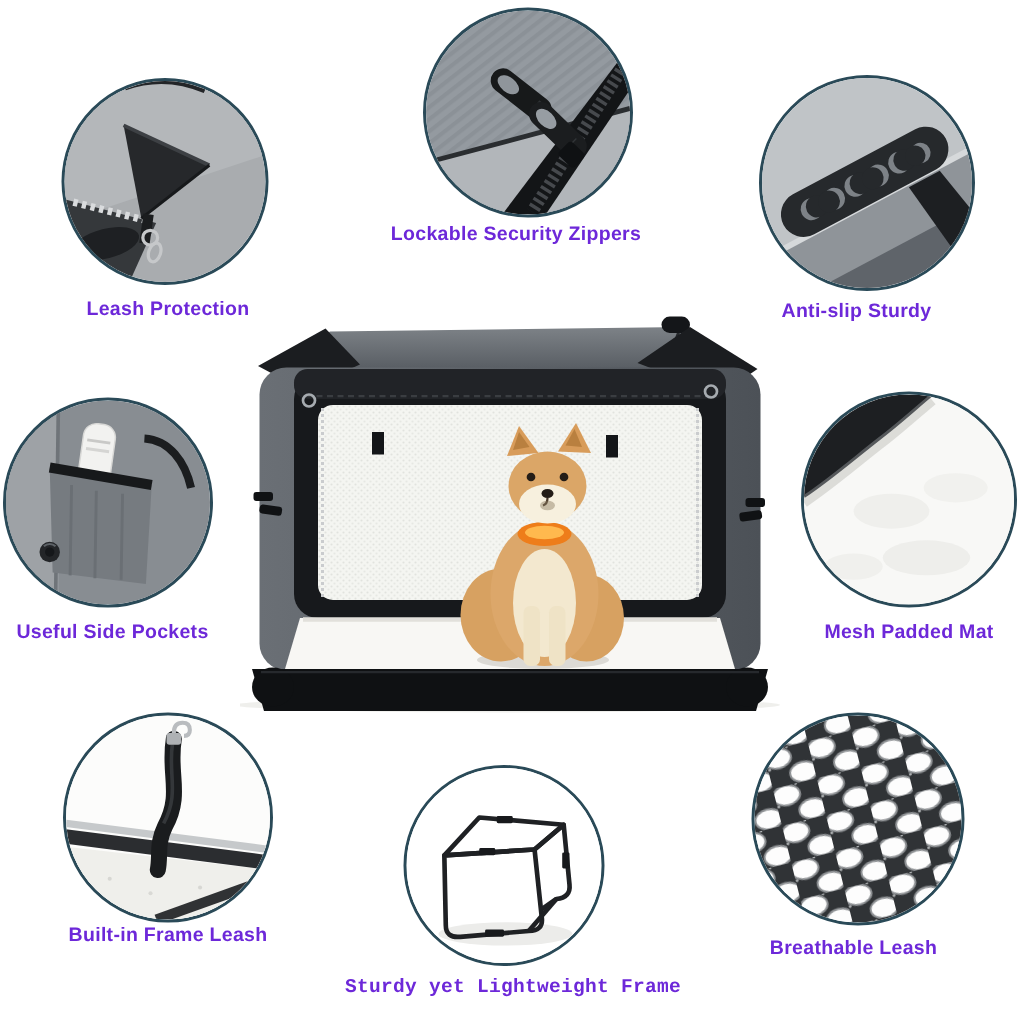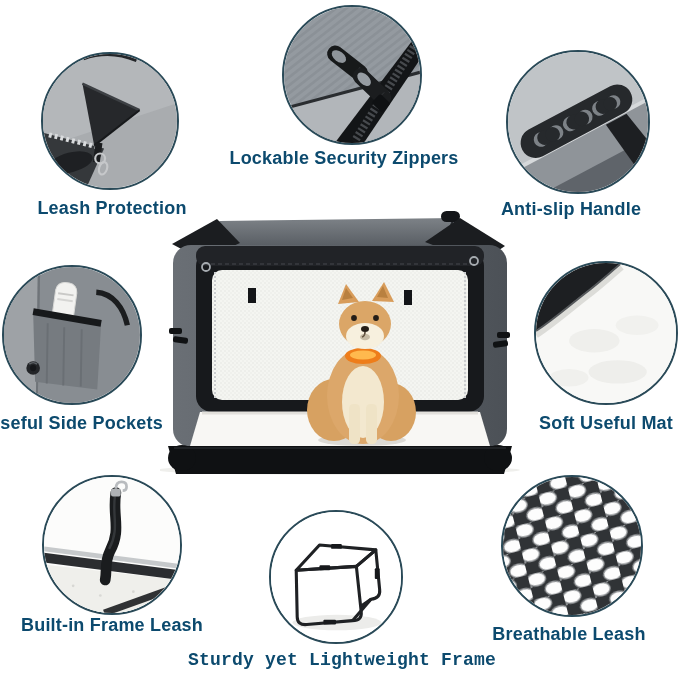--- a/index.html
+++ b/index.html
@@ -7,21 +7,21 @@
     position:relative;width:679px;height:676px;background:#ffffff;overflow:hidden;
     font-family:"Liberation Sans", sans-serif;
   }
   .circle{
     position:absolute;border-radius:50%;overflow:hidden;
     border:2.5px solid #2a4a58;box-sizing:border-box;background:#fff;
   }
   .circle svg{display:block;width:100%;height:100%;}
   .feature-label{
     position:absolute;transform:translateX(-50%);white-space:nowrap;
-    color:#0c4a6e;font-size:18px;font-weight:600;letter-spacing:.2px;
+    color:#6d28d9;font-size:13px;font-weight:600;letter-spacing:.2px;
   }
   .crate-photo{position:absolute;left:160px;top:206px;width:360px;height:270px;}
 </style>
 </head>
 <body>
 
 <div id="canvas">
 
   <svg class="crate-photo" viewBox="0 0 360 270" aria-hidden="true">
     <defs>
@@ -174,21 +174,21 @@
           <circle cx="81" cy="71" r="7.5" fill="#7d8287"></circle>
             <circle cx="77" cy="71" r="7.5" fill="#26292c"></circle>
           <circle cx="98" cy="70" r="7.5" fill="#7d8287"></circle>
             <circle cx="102" cy="70" r="7.5" fill="#26292c"></circle>
           <circle cx="114" cy="71" r="7" fill="#7d8287"></circle>
             <circle cx="110" cy="71" r="7" fill="#26292c"></circle>
         </g>
       </g>
     </svg>
   </div>
-  <div class="feature-label" style="left:571px;top:199px;">Anti-slip Handle</div>
+  <div class="feature-label" style="left:571px;top:199px;">Anti-slip Sturdy</div>
 
   <div class="circle" style="left:2px;top:265px;width:140px;height:140px;">
     <svg viewBox="0 0 140 140">
       <rect width="140" height="140" fill="#888d92"></rect>
       <rect width="36" height="140" fill="#9ea2a6"></rect>
       <line x1="36" y1="0" x2="34" y2="140" stroke="#6f7479" stroke-width="2.5"></line>
       <path d="M95,26 C112,27 123,42 127,60" stroke="#1b1d1f" stroke-width="5.5" fill="none"></path>
       <g transform="rotate(8 62 40)">
         <rect x="51" y="16" width="22" height="46" rx="9" fill="#f2f2f0" stroke="#d8d8d6"></rect>
         <line x1="54" y1="28" x2="70" y2="28" stroke="#c9c9c7" stroke-width="2"></line>
@@ -209,21 +209,21 @@
       <rect width="144" height="144" fill="#f8f8f6"></rect>
       <ellipse cx="60" cy="80" rx="26" ry="12" fill="#efefec"></ellipse>
       <ellipse cx="104" cy="64" rx="22" ry="10" fill="#f1f1ee"></ellipse>
       <ellipse cx="84" cy="112" rx="30" ry="12" fill="#eeeeeb"></ellipse>
       <ellipse cx="34" cy="118" rx="20" ry="9" fill="#f0f0ed"></ellipse>
       <path d="M0,70 C18,58 34,44 52,30 C64,21 76,10 88,0 L0,0 Z" fill="#1d1f22"></path>
       <path d="M0,74 C18,62 34,48 52,34 C64,25 76,14 88,4" stroke="#d4d4d1" stroke-width="7" fill="none" opacity=".8"></path>
       <path d="M0,70 C18,58 34,44 52,30 C64,21 76,10 88,0" stroke="#55585b" stroke-width="2" fill="none"></path>
     </svg>
   </div>
-  <div class="feature-label" style="left:606px;top:413px;">Soft Useful Mat</div>
+  <div class="feature-label" style="left:606px;top:413px;">Mesh Padded Mat</div>
 
   <div class="circle" style="left:42px;top:475px;width:140px;height:140px;">
     <svg viewBox="0 0 140 140">
       <rect width="140" height="140" fill="#fcfcfb"></rect>
       <polygon points="0,90 140,106 140,140 0,140" fill="#efefeb"></polygon>
       <circle cx="30" cy="112" r="1.4" fill="#d7d7d3"></circle>
         <circle cx="58" cy="122" r="1.4" fill="#d9d9d5"></circle>
       <circle cx="92" cy="118" r="1.4" fill="#d7d7d3"></circle>
         <circle cx="116" cy="128" r="1.4" fill="#dbdbd7"></circle>
       <line x1="0" y1="74" x2="140" y2="92" stroke="#c6c9cb" stroke-width="5"></line>

